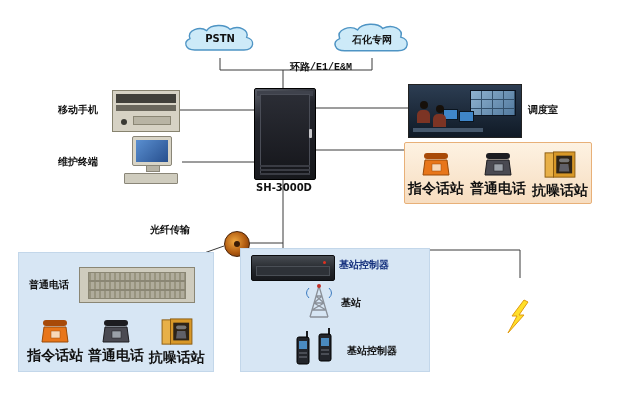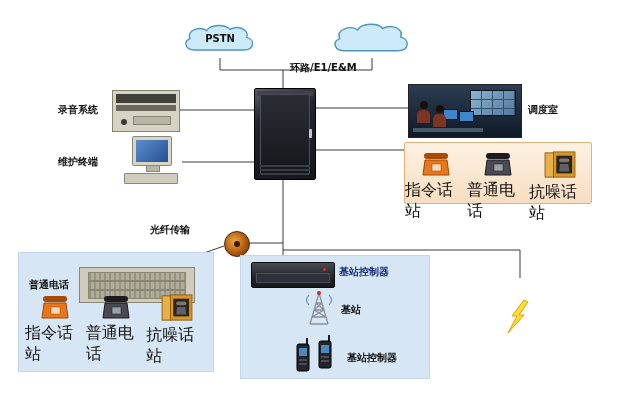--- a/index.html
+++ b/index.html
@@ -54,21 +54,21 @@
   .dp-head{width:8px;height:8px;border-radius:50%;background:#16100a;margin:0 auto;}
   .dp-body{width:13px;height:13px;background:#7c3424;border-radius:5px 5px 0 0;margin-top:1px;}
   .dp-desk{position:absolute;left:4px;bottom:5px;width:70px;height:4px;background:#46586c;}
 
   
   .panel-blue{position:absolute;background:#d7e6f4;border:1px solid #c3d7ea;}
   .panel-orange{position:absolute;left:404px;top:142px;width:188px;height:62px;
     background:linear-gradient(180deg,#fdf2e2,#f7ddc0);border:1px solid #e8b078;border-radius:2px;
     display:flex;justify-content:space-around;align-items:flex-start;padding-top:8px;box-sizing:border-box;}
   .pstack{display:flex;flex-direction:column;align-items:center;gap:3px;}
-  .pstack .plabel{font-size:16px;font-weight:400;color:#111;}
+  .pstack .plabel{font-size:14px;font-weight:700;color:#111;}
 
   
   .coil{position:absolute;left:224px;top:231px;width:24px;height:24px;border-radius:50%;
     background:radial-gradient(circle at 40% 40%,#f0a840,#b05a10 55%,#5a2a08);border:1px solid #4a2206;}
   .coil-hole{position:absolute;left:9px;top:9px;width:6px;height:6px;border-radius:50%;background:#3a1c06;}
 
   
   .remote-rack{position:absolute;left:60px;top:14px;width:114px;height:34px;background:#cfccbe;border:1px solid #8a8674;}
   .rslot{position:absolute;left:8px;right:8px;height:7px;border:1px solid #8a8674;
     background:repeating-linear-gradient(90deg,#98947f 0 2px,#b0ac9c 2px 5px);}
@@ -109,32 +109,34 @@
   <div class="cloud" style="left:180px;top:22px;width:80px;height:36px;">
     <svg width="80" height="36" viewBox="0 0 120 50">
       <path d="M22,40 C8,40 4,28 15,23 C10,10 30,4 40,11 C46,1 68,1 75,9 C88,2 104,10 100,21 C113,24 112,40 96,40 Z" fill="#cdeaf8" stroke="#4e94c4" stroke-width="2"></path>
     </svg>
     <span class="cloud-text">PSTN</span>
   </div>
   <div class="cloud" style="left:326px;top:22px;width:92px;height:36px;">
     <svg width="92" height="36" viewBox="0 0 120 50">
       <path d="M22,40 C8,40 4,28 15,23 C10,10 30,4 40,11 C46,1 68,1 75,9 C88,2 104,10 100,21 C113,24 112,40 96,40 Z" fill="#cdeaf8" stroke="#4e94c4" stroke-width="2"></path>
     </svg>
-  </div>
-
-  <div class="lbl" style="left:290px;top:62px;">环路/E1/E&amp;M</div>
+    <span class="cloud-text">石化专网</span>
+  </div>
+
+  <div class="lbl" style="left:290px;top:62px;font-family:Liberation Mono, monospace;">环路/E1/E&amp;M</div>
 
   <div class="cabinet">
     <div class="cab-top"></div>
     <div class="cab-door"></div>
     <div class="cab-handle"></div>
     <div class="cab-vent"></div>
   </div>
-
-  <div class="lbl" style="left:58px;top:104px;">录音系统</div>
+  <div class="lbl center" style="left:240px;top:182px;width:88px;">SH-3000D</div>
+
+  <div class="lbl" style="left:58px;top:104px;">移动手机</div>
   <div class="rec-rack">
     <div class="rr-top"></div>
     <div class="rr-mid"></div>
     <div class="rr-knob"></div>
     <div class="rr-slot"></div>
   </div>
 
   <div class="lbl" style="left:58px;top:156px;">维护终端</div>
   <div class="monitor-set">
     <div class="mon">
@@ -224,21 +226,21 @@
           <rect x="10" y="1" width="23" height="27" fill="#d89828" stroke="#8a5a10"></rect>
           <rect x="13" y="5" width="17" height="19" fill="#2e2418"></rect>
           <rect x="16" y="8" width="11" height="4" rx="2" fill="#777"></rect>
           <polygon points="17,14 26,14 27,22 16,22" fill="#606068"></polygon>
         </svg>
         <span class="plabel">抗噪话站</span>
       </div>
     </div>
   </div>
 
-  <div class="panel-blue" style="left:240px;top:255px;width:188px;height:122px;">
+  <div class="panel-blue" style="left:240px;top:248px;width:188px;height:122px;">
     <div class="controller">
       <div class="ctrl-face"></div>
       <div class="ctrl-led"></div>
     </div>
     <div class="lbl navy" style="left:98px;top:10px;">基站控制器</div>
 
     <svg class="icon-abs" style="left:64px;top:34px;" width="28" height="36" viewBox="0 0 28 36">
       <path d="M14,3 L5,34 M14,3 L23,34 M11,13 H17 M9,20 H19 M7,27 H21 M5,34 H23 M11,13 L19,20 M17,13 L9,20 M9,20 L21,27 M19,20 L7,27" stroke="#8a9098" stroke-width="1.3" fill="none"></path>
       <circle cx="14" cy="3" r="2" fill="#c03028"></circle>
       <path d="M4,5 q-5,5 0,10 M24,5 q5,5 0,10" stroke="#3a7ac0" stroke-width="1" fill="none"></path>

